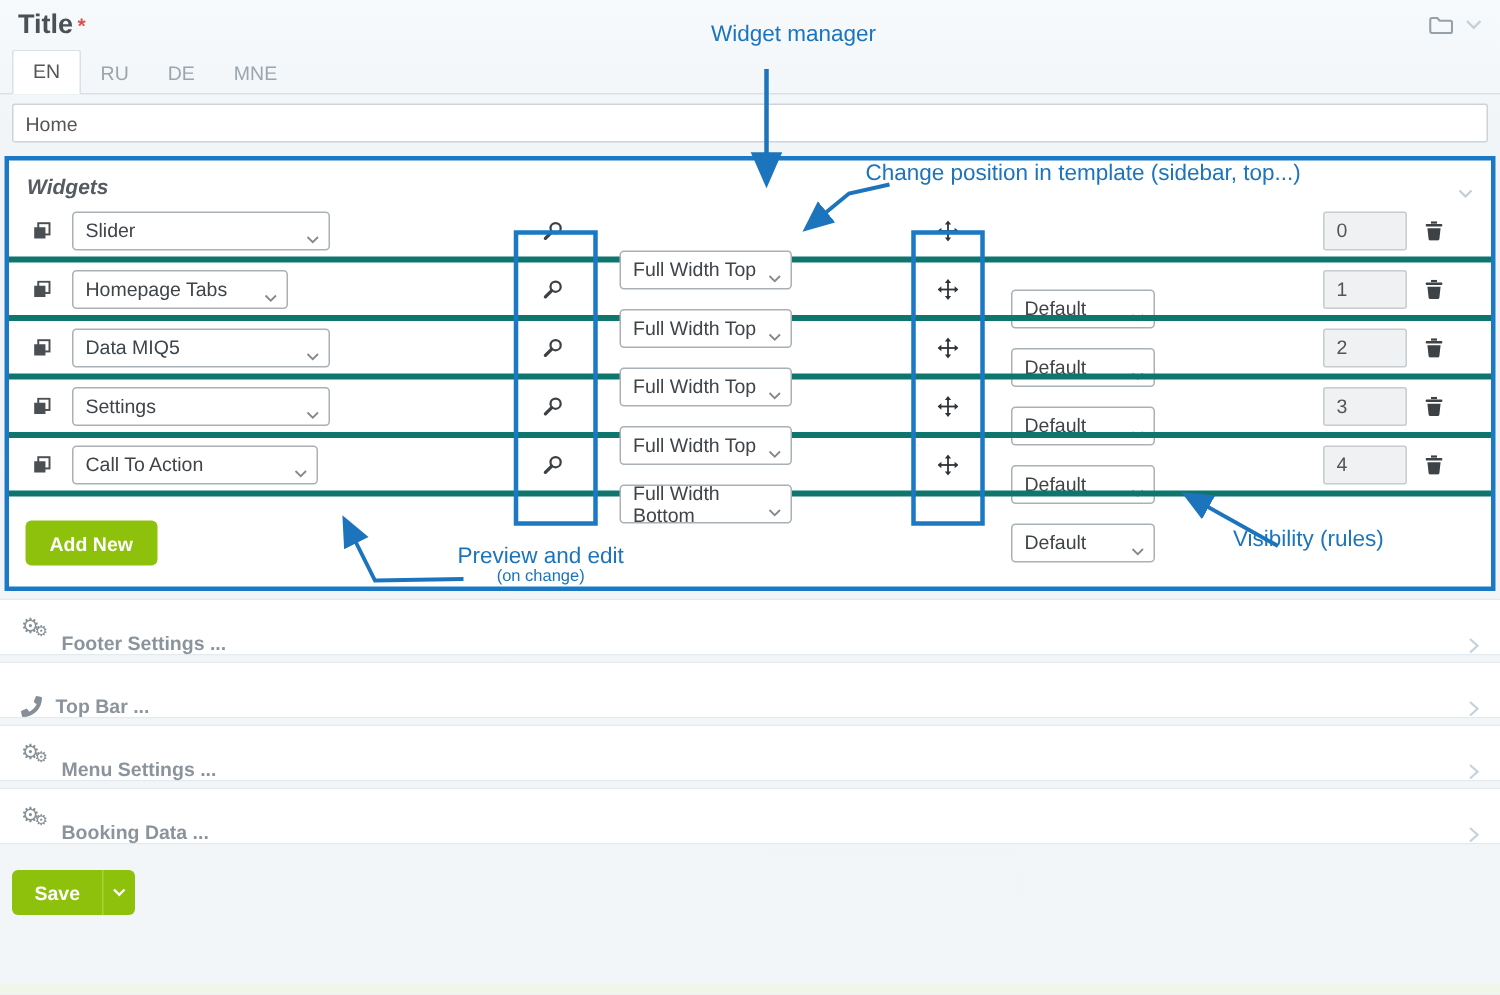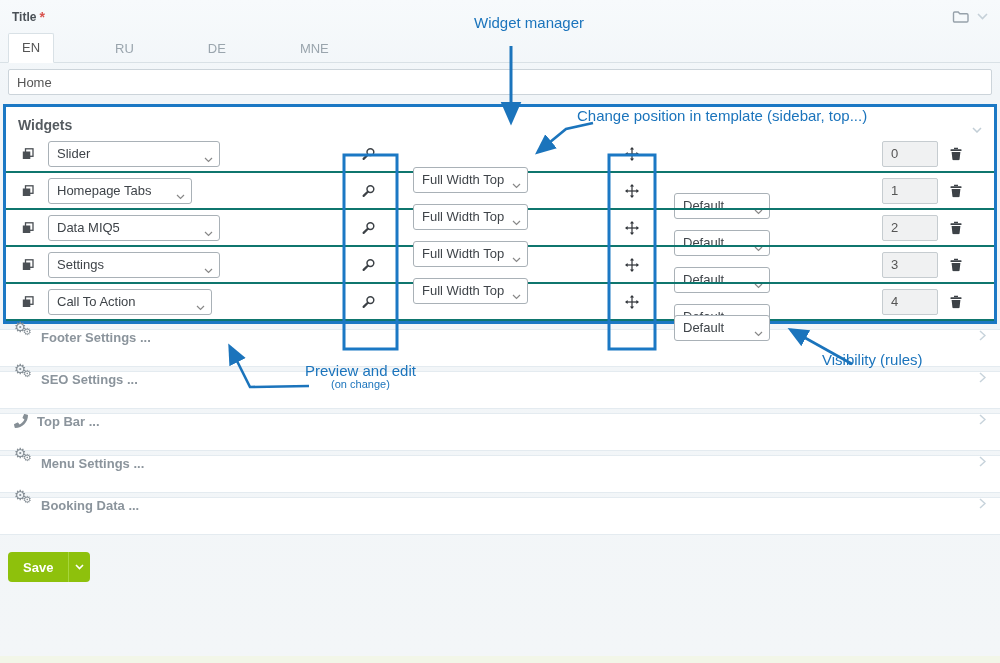--- a/index.html
+++ b/index.html
@@ -4,40 +4,40 @@
 <style>
   html,body{margin:0;padding:0;background:#e9eef1;}
   .page{
     position:relative;width:1000px;height:663px;margin:0 auto;
     background:linear-gradient(#f7fafc 0px,#f1f5f8 90px,#f3f6f8 100%);
     font-family:"Liberation Sans","DejaVu Sans",sans-serif;
     overflow:hidden;
   }
   
   .title-row{height:33px;padding:0 12px;display:flex;align-items:center;}
-  .title-label{font-size:12px;font-weight:bold;color:#4a5056;}
+  .title-label{font-size:18px;font-weight:bold;color:#4a5056;}
   .req{color:#d9534f;font-weight:bold;margin-left:3px;font-size:14px;}
   .title-tools{margin-left:auto;display:flex;align-items:center;gap:8px;}
-  .tabs{height:29px;padding-left:8px;border-bottom:1px solid #d9e1e6;display:flex;align-items:flex-end;gap:48px;}
+  .tabs{height:29px;padding-left:8px;border-bottom:1px solid #d9e1e6;display:flex;align-items:flex-end;}
   .tab{padding:6px 13px 7px;font-size:13px;color:#9aa5ad;cursor:pointer;margin-bottom:-1px;}
   .tab.active{background:#fff;border:1px solid #d9e1e6;border-bottom:1px solid #fff;color:#555;border-radius:2px 2px 0 0;}
   .input-wrap{padding:6px 8px 0;}
   .text-input{
     box-sizing:border-box;width:100%;height:26px;border:1px solid #ccd4da;border-radius:2px;
     padding:0 8px;font-size:13px;color:#555;background:#fff;outline:none;
     font-family:"Liberation Sans","DejaVu Sans",sans-serif;
   }
   
   .widgets-panel{margin:9px 3px 0;border:3px solid #1b78c4;background:#fff;position:relative;}
   .panel-title-row{padding:9px 12px 2px;position:relative;}
-  .panel-title{font-size:14px;font-weight:bold;color:#555b60;}
+  .panel-title{font-size:14px;font-weight:bold;color:#555b60;font-style:italic;}
   .panel-caret{position:absolute;right:12px;top:12px;color:#c2ced6;}
   .w-header{position:relative;height:29px;border-bottom:1px solid #e3e7ea;}
   .w-header .col{position:absolute;bottom:7px;font-size:13px;font-weight:bold;color:#b6c9d9;}
-  .w-row{position:relative;height:35px;border-bottom:2px solid #0f766e;}
+  .w-row{position:relative;height:35px;border-bottom:4px solid #0f766e;}
   .cell{position:absolute;top:50%;transform:translateY(-50%);}
   .fselect{
     box-sizing:border-box;height:26px;border:1px solid #a9b1b7;border-radius:3px;background:#fff;
     display:flex;align-items:center;padding:0 20px 0 8px;font-size:13px;color:#3f4449;position:relative;cursor:pointer;
   }
   .fselect .sel-caret{position:absolute;right:6px;top:9px;}
   .sort-input{
     box-sizing:border-box;width:56px;height:26px;border:1px solid #c6ccd0;border-radius:2px;
     background:#f0f1f2;padding:0 8px;font-size:13px;color:#555;
     font-family:"Liberation Sans","DejaVu Sans",sans-serif;
@@ -46,21 +46,21 @@
   .btn-green{
     display:inline-flex;align-items:center;justify-content:center;height:30px;padding:0 16px;
     background:#8ec10c;color:#fff;font-size:13px;font-weight:bold;border:none;border-radius:4px;cursor:pointer;
     font-family:"Liberation Sans","DejaVu Sans",sans-serif;
   }
   .addnew-wrap{padding:16px 0 14px 11px;}
   
   .sections{margin-top:5px;}
   .section-row{
     height:36px;margin-bottom:4px;background:#fff;border-top:1px solid #e4ebf0;border-bottom:1px solid #e4ebf0;
-    display:flex;align-items:flex-start;padding:0 14px;cursor:pointer;
+    display:flex;align-items:flex-end;padding:0 14px;cursor:pointer;
   }
   .section-icon{color:#868f96;margin-right:9px;line-height:0;}
   .cogs{position:relative;display:inline-block;width:18px;height:16px;}
   .cogs .g1{position:absolute;left:0;top:-3px;font-size:14px;color:#868f96;}
   .cogs .g2{position:absolute;left:9px;top:2px;font-size:10px;color:#868f96;}
   .section-label{font-size:13px;font-weight:bold;color:#8b949c;}
   .section-chevron{margin-left:auto;color:#c7d3db;line-height:0;}
   
   .save-row{padding:13px 8px;}
   .split-btn{display:inline-flex;height:30px;border-radius:4px;overflow:hidden;}
@@ -333,20 +333,26 @@
         <span class="sel-caret"><svg width="9" height="6" viewBox="0 0 9 6">
               <polyline points="1,1 4.5,4.5 8,1" fill="none" stroke="#888" stroke-width="1.2"></polyline>
             </svg></span>
       </div>
       <span class="cell icon-btn" style="left:356px">
         <svg width="13" height="13" viewBox="0 0 13 13">
             <circle cx="8.4" cy="4.6" r="3.4" fill="none" stroke="#3c4146" stroke-width="1.5"></circle>
             <line x1="5.8" y1="7.2" x2="1.6" y2="11.4" stroke="#3c4146" stroke-width="2.2" stroke-linecap="round"></line>
           </svg>
       </span>
+      <div class="cell fselect" style="left:407px;width:115px">
+        <span>Full Width Bottom</span>
+        <span class="sel-caret"><svg width="9" height="6" viewBox="0 0 9 6">
+              <polyline points="1,1 4.5,4.5 8,1" fill="none" stroke="#888" stroke-width="1.2"></polyline>
+            </svg></span>
+      </div>
       <span class="cell icon-btn" style="left:619px">
         <svg width="14" height="14" viewBox="0 0 14 14" fill="#2f3338">
             <rect x="6.4" y="1.6" width="1.2" height="10.8"></rect>
             <rect x="1.6" y="6.4" width="10.8" height="1.2"></rect>
             <path d="M7 0 L4.9 2.6 H9.1 Z"></path>
             <path d="M7 14 L4.9 11.4 H9.1 Z"></path>
             <path d="M0 7 L2.6 4.9 V9.1 Z"></path>
             <path d="M14 7 L11.4 4.9 V9.1 Z"></path>
           </svg>
       </span>
@@ -359,33 +365,29 @@
       <input class="cell sort-input" style="left: 876px;" readonly="" value="4">
       <span class="cell icon-btn" style="left:944px">
         <svg width="12" height="13" viewBox="0 0 12 13">
             <rect x="4" y="0" width="4" height="1.6" fill="#3d4247"></rect>
             <rect x="0.5" y="1.8" width="11" height="1.7" rx="0.5" fill="#3d4247"></rect>
             <path d="M1.6 4.6 H10.4 L9.6 11.8 Q9.5 12.8 8.5 12.8 H3.5 Q2.5 12.8 2.4 11.8 Z" fill="#3d4247"></path>
           </svg>
       </span>
     </div>
 
+    <div class="addnew-wrap">
+      <button class="btn-green">Add New</button>
+    </div>
   </div>
 
   <div class="sections">
     <div class="section-row">
       <span class="section-icon"><span class="cogs"><span class="g1">⚙</span><span class="g2">⚙</span></span></span>
       <span class="section-label">Footer Settings ...</span>
-      <span class="section-chevron"><svg width="7" height="11" viewBox="0 0 7 11">
-            <polyline points="1,1 6,5.5 1,10" fill="none" stroke="#c7d3db" stroke-width="1.5"></polyline>
-          </svg></span>
-    </div>
-    <div class="section-row">
-      <span class="section-icon"><span class="cogs"><span class="g1">⚙</span><span class="g2">⚙</span></span></span>
-      <span class="section-label">SEO Settings ...</span>
       <span class="section-chevron"><svg width="7" height="11" viewBox="0 0 7 11">
             <polyline points="1,1 6,5.5 1,10" fill="none" stroke="#c7d3db" stroke-width="1.5"></polyline>
           </svg></span>
     </div>
     <div class="section-row">
       <span class="section-icon">
         <svg width="14" height="14" viewBox="0 0 512 512">
             <path fill="#868f96" d="M493.4 24.6l-104-24c-11.3-2.6-22.9 3.3-27.5 13.9l-48 112c-4.2 9.8-1.4 21.3 6.9 28l60.6 49.6c-36 76.7-98.9 140.5-177.2 177.2l-49.6-60.6c-6.8-8.3-18.2-11.1-28-6.9l-112 48C3.9 366.5-2 378.1.6 389.4l24 104C27.1 504.2 36.7 512 48 512c256.1 0 464-207.5 464-464 0-11.2-7.7-20.9-18.6-23.4z"></path>
           </svg>
       </span>

